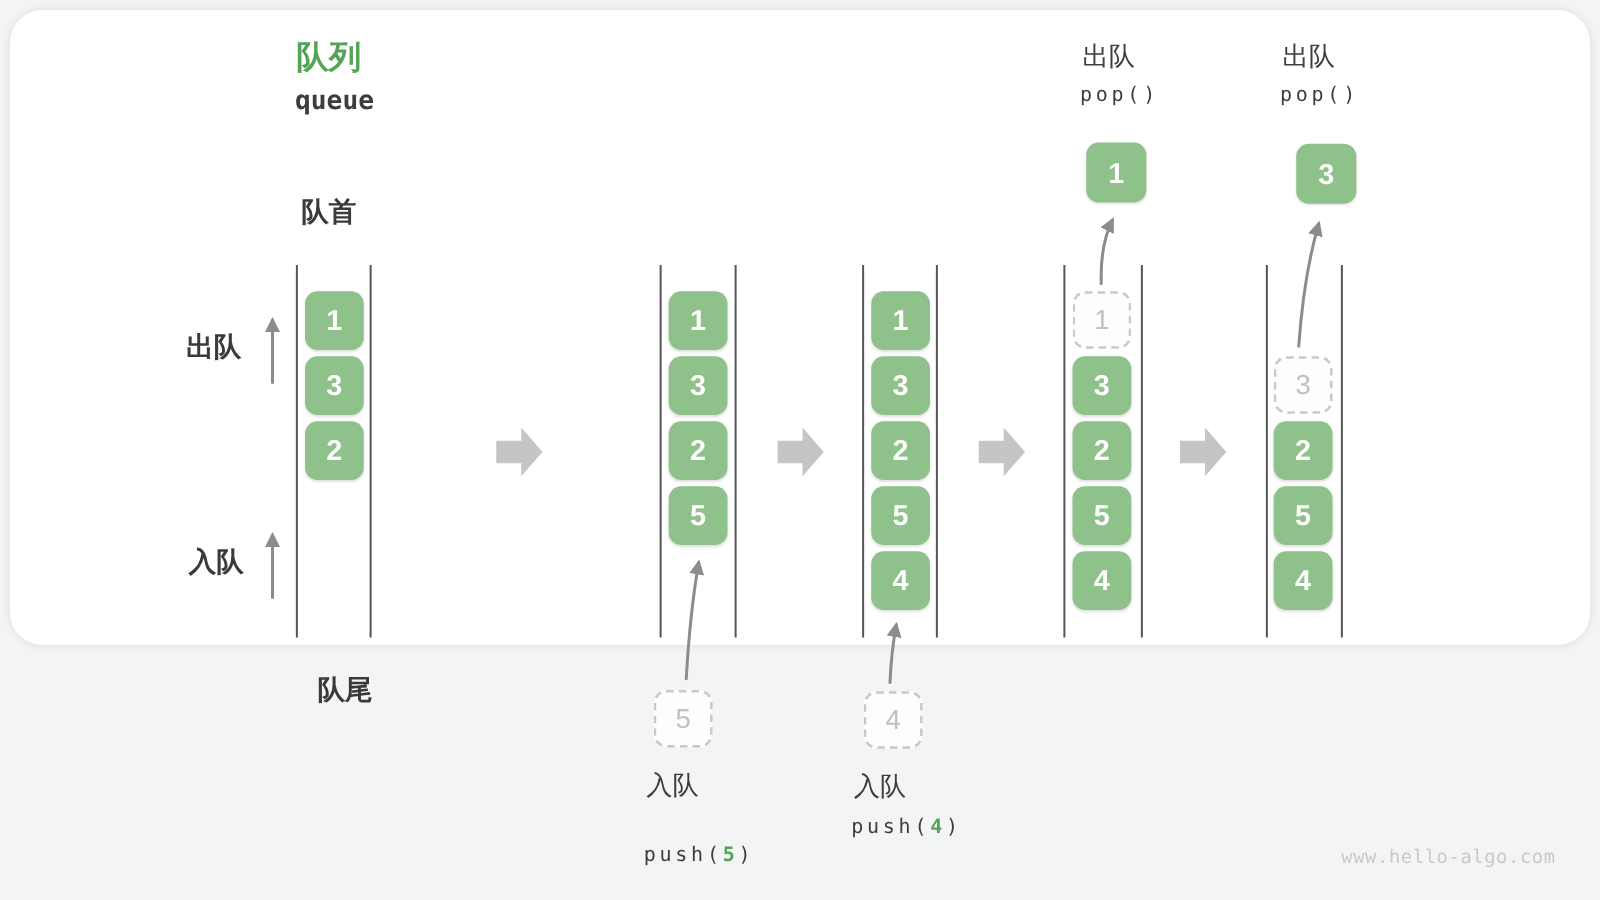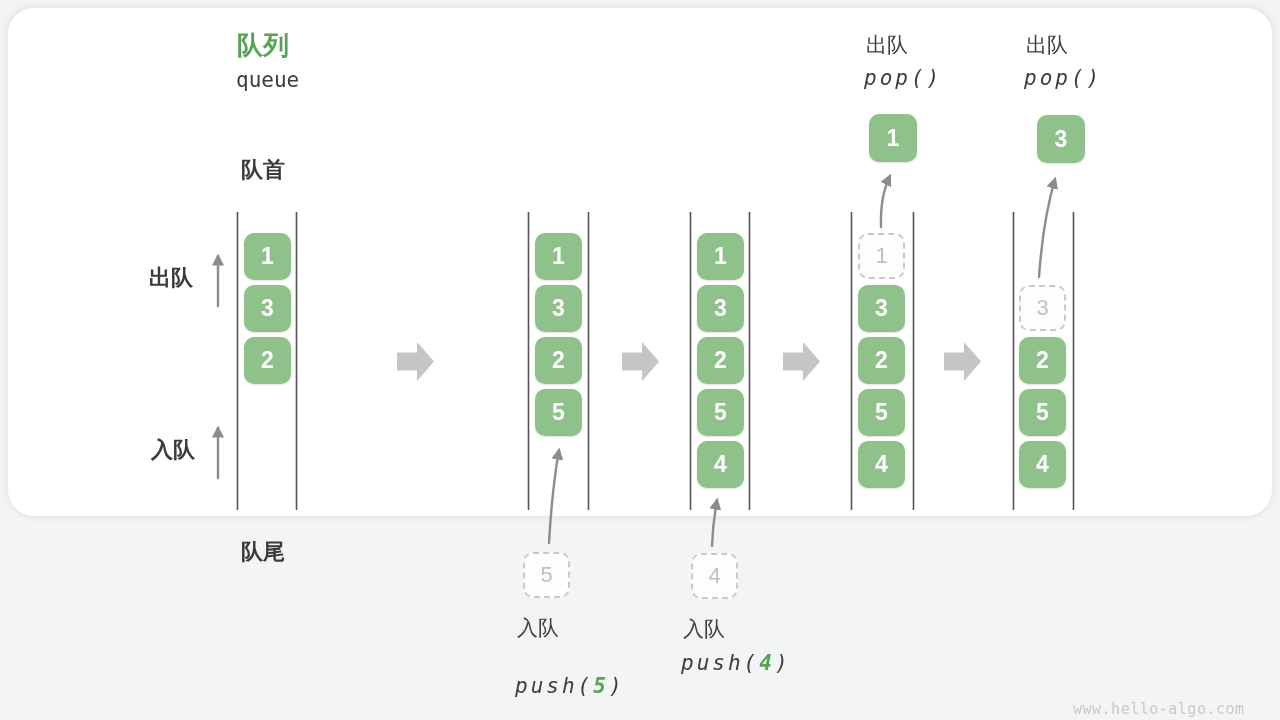--- a/index.html
+++ b/index.html
@@ -32,38 +32,38 @@
     box-shadow:0 0 8px rgba(0,0,0,0.10);
   }
   .overlay{position:absolute;left:0;top:0;}
   .chan{stroke:var(--line);stroke-width:1.6;}
   .blk{fill:var(--block-arrow);}
   .thin{fill:none;stroke:var(--thin-arrow);stroke-width:2.4;stroke-linecap:round;}
   .ah{fill:var(--thin-arrow);}
   .abs{position:absolute;white-space:nowrap;}
   .title-zh{font-size:26px;font-weight:bold;color:var(--accent-green);}
   .mono{font-family:"DejaVu Sans Mono", monospace;}
-  .title-en{font-size:21px;color:var(--text-dark);}
+  .title-en{font-size:21px;color:var(--text-dark);font-weight:bold;}
   .side-label{font-size:22px;font-weight:bold;color:#3a3a3a;}
   .cell{
     position:absolute;width:47px;height:47px;border-radius:10px;
     background:var(--box-green);color:var(--box-text);
     display:flex;align-items:center;justify-content:center;
     font-size:23px;font-weight:bold;
     box-shadow:0 1px 2px rgba(0,0,0,0.12);
   }
   .ghost{
     position:absolute;width:43px;height:42px;border-radius:10px;
     border:2px dashed var(--ghost-border);
     background:var(--ghost-bg);color:var(--ghost-text);
     display:flex;align-items:center;justify-content:center;
     font-size:22px;
   }
   .op-zh{font-size:21px;color:var(--text-dark);}
-  .op-code{font-size:21px;letter-spacing:3px;color:var(--text-dark);font-style:italic;}
+  .op-code{font-size:16px;letter-spacing:3px;color:var(--text-dark);}
   .op-code .arg{color:var(--accent-green);font-weight:bold;}
   .watermark{font-size:15px;letter-spacing:0.5px;color:var(--watermark);}
 </style>
 </head>
 <body>
 
 <div class="stage">
   <div class="card"></div>
 
   <svg class="overlay" width="1280" height="720" viewBox="0 0 1280 720">
@@ -95,21 +95,21 @@
     <path class="thin" d="M549,543 Q552,490 559,450" marker-end="url(#ah)"></path>
     <path class="thin" d="M712,546 Q713,522 717,500" marker-end="url(#ah)"></path>
     <path class="thin" d="M881,227 Q880,196 890,176" marker-end="url(#ah)"></path>
     <path class="thin" d="M1039,277 Q1043,220 1055,179" marker-end="url(#ah)"></path>
   </svg>
 
   <div class="abs title-zh" style="left:237px;top:28px;">队列</div>
   <div class="abs mono title-en" style="left:236px;top:68px;">queue</div>
 
   <div class="abs side-label" style="left:241px;top:155px;">队首</div>
-  <div class="abs side-label" style="left:241px;top:537px;">队尾</div>
+  <div class="abs side-label" style="left:254px;top:537px;">队尾</div>
   <div class="abs side-label" style="left:149px;top:263px;">出队</div>
   <div class="abs side-label" style="left:151px;top:435px;">入队</div>
 
   <div class="cell" style="left:244px;top:233px;">1</div>
   <div class="cell" style="left:244px;top:285px;">3</div>
   <div class="cell" style="left:244px;top:337px;">2</div>
 
   <div class="cell" style="left:535px;top:233px;">1</div>
   <div class="cell" style="left:535px;top:285px;">3</div>
   <div class="cell" style="left:535px;top:337px;">2</div>
@@ -137,14 +137,14 @@
   <div class="cell" style="left:858px;top:441px;">4</div>
 
   <div class="abs op-zh" style="left:1026px;top:31px;">出队</div>
   <div class="abs mono op-code" style="left:1024px;top:66px;">pop()</div>
   <div class="cell" style="left:1037px;top:115px;width:48px;height:48px;">3</div>
   <div class="ghost" style="left:1019px;top:285px;">3</div>
   <div class="cell" style="left:1019px;top:337px;">2</div>
   <div class="cell" style="left:1019px;top:389px;">5</div>
   <div class="cell" style="left:1019px;top:441px;">4</div>
 
-  <div class="abs mono watermark" style="left:1073px;top:700px;">www.hello-algo.com</div>
+  <div class="abs mono watermark" style="left:1073px;top:676px;">www.hello-algo.com</div>
 </div>
 
 </body></html>

